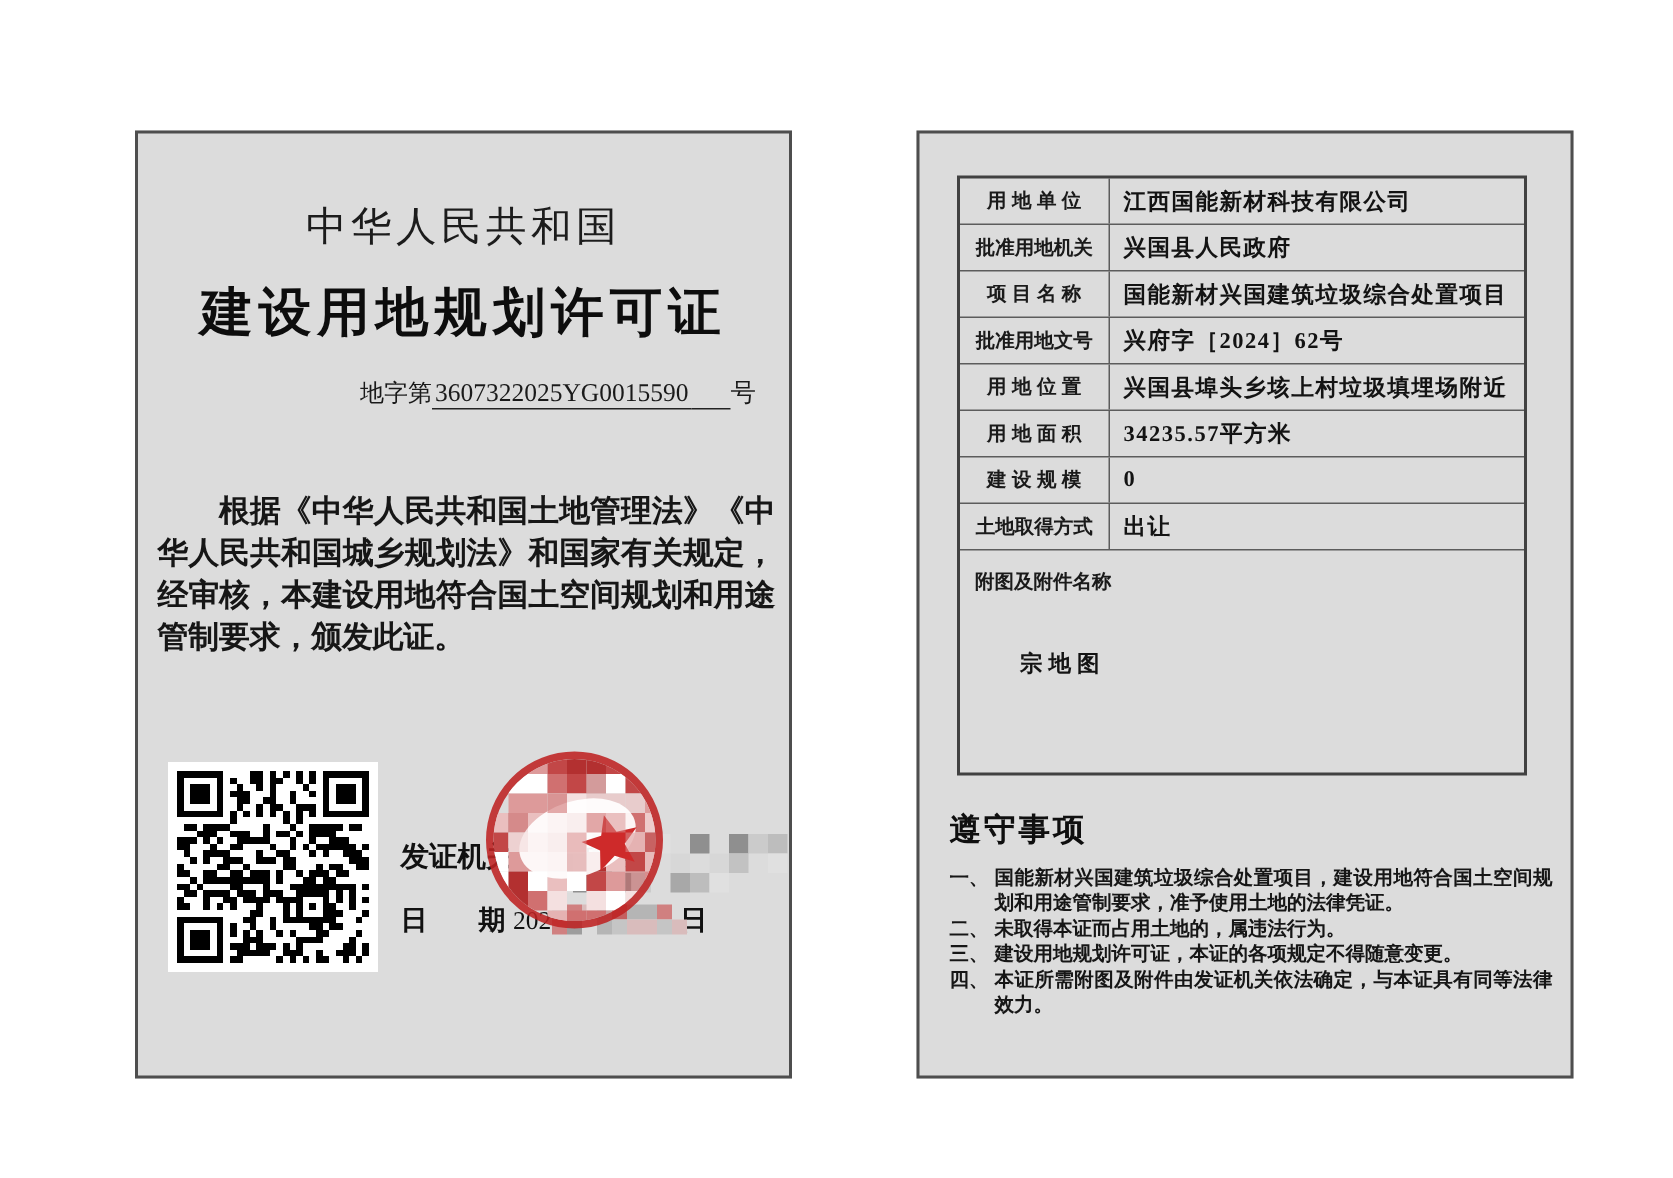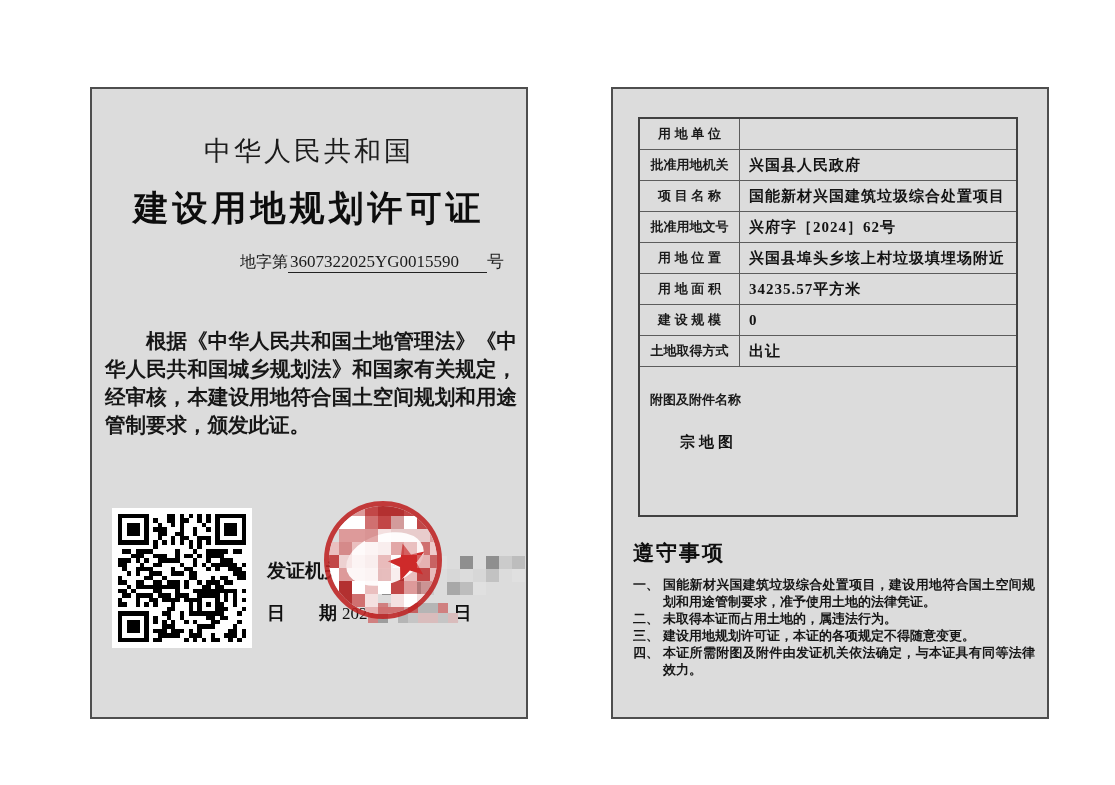--- a/index.html
+++ b/index.html
@@ -49,21 +49,21 @@
   .info-table{left:25px;top:28px;width:380px;height:400px;border:2px solid #414141;
               box-sizing:border-box;display:flex;flex-direction:column;background:#dcdcdc;}
   .t-row{flex:none;height:31px;display:flex;border-bottom:1px solid #5c5c5c;box-sizing:border-box;}
   .t-label{flex:none;width:100px;border-right:1px solid #5c5c5c;box-sizing:border-box;
            display:flex;align-items:center;justify-content:center;
            font-size:13px;font-weight:bold;color:#1a1a1a;white-space:nowrap;}
   .t-value{flex:1;display:flex;align-items:center;padding-left:9px;
            font-family:"Liberation Serif","DejaVu Serif",serif;
            font-size:15px;font-weight:600;letter-spacing:1px;color:#131313;white-space:nowrap;}
   .attach-section{flex:1;position:relative;}
-  .attach-label{position:absolute;left:10px;top:24px;font-size:13px;font-weight:bold;color:#1a1a1a;}
+  .attach-label{position:absolute;left:10px;top:12px;font-size:13px;font-weight:bold;color:#1a1a1a;}
   .attach-value{position:absolute;left:40px;top:66px;font-family:"Liberation Serif","DejaVu Serif",serif;
                 font-size:15px;font-weight:600;letter-spacing:4px;color:#131313;}
   .notes-title{left:20px;top:450px;font-size:21px;font-weight:bold;letter-spacing:2px;color:#0f0f0f;}
   .notes-list{left:20px;top:487px;width:402px;}
   .note-item{display:flex;}
   .note-num{flex:none;width:30px;font-size:13px;font-weight:bold;line-height:17px;color:#161616;}
   .note-text{flex:1;font-size:13px;font-weight:600;line-height:17px;text-align:justify;color:#161616;}
 </style>
 </head>
 <body>
@@ -616,20 +616,21 @@
           </div>
         </div>
     </div>
   </div>
 
   <div class="page" id="right-page">
     <div class="abs info-table" id="info-table">
 
   <div class="t-row">
     <div class="t-label">用 地 单 位</div>
+    <div class="t-value">江西国能新材科技有限公司</div>
   </div>
 
   <div class="t-row">
     <div class="t-label">批准用地机关</div>
     <div class="t-value">兴国县人民政府</div>
   </div>
 
   <div class="t-row">
     <div class="t-label">项 目 名 称</div>
     <div class="t-value">国能新材兴国建筑垃圾综合处置项目</div>

